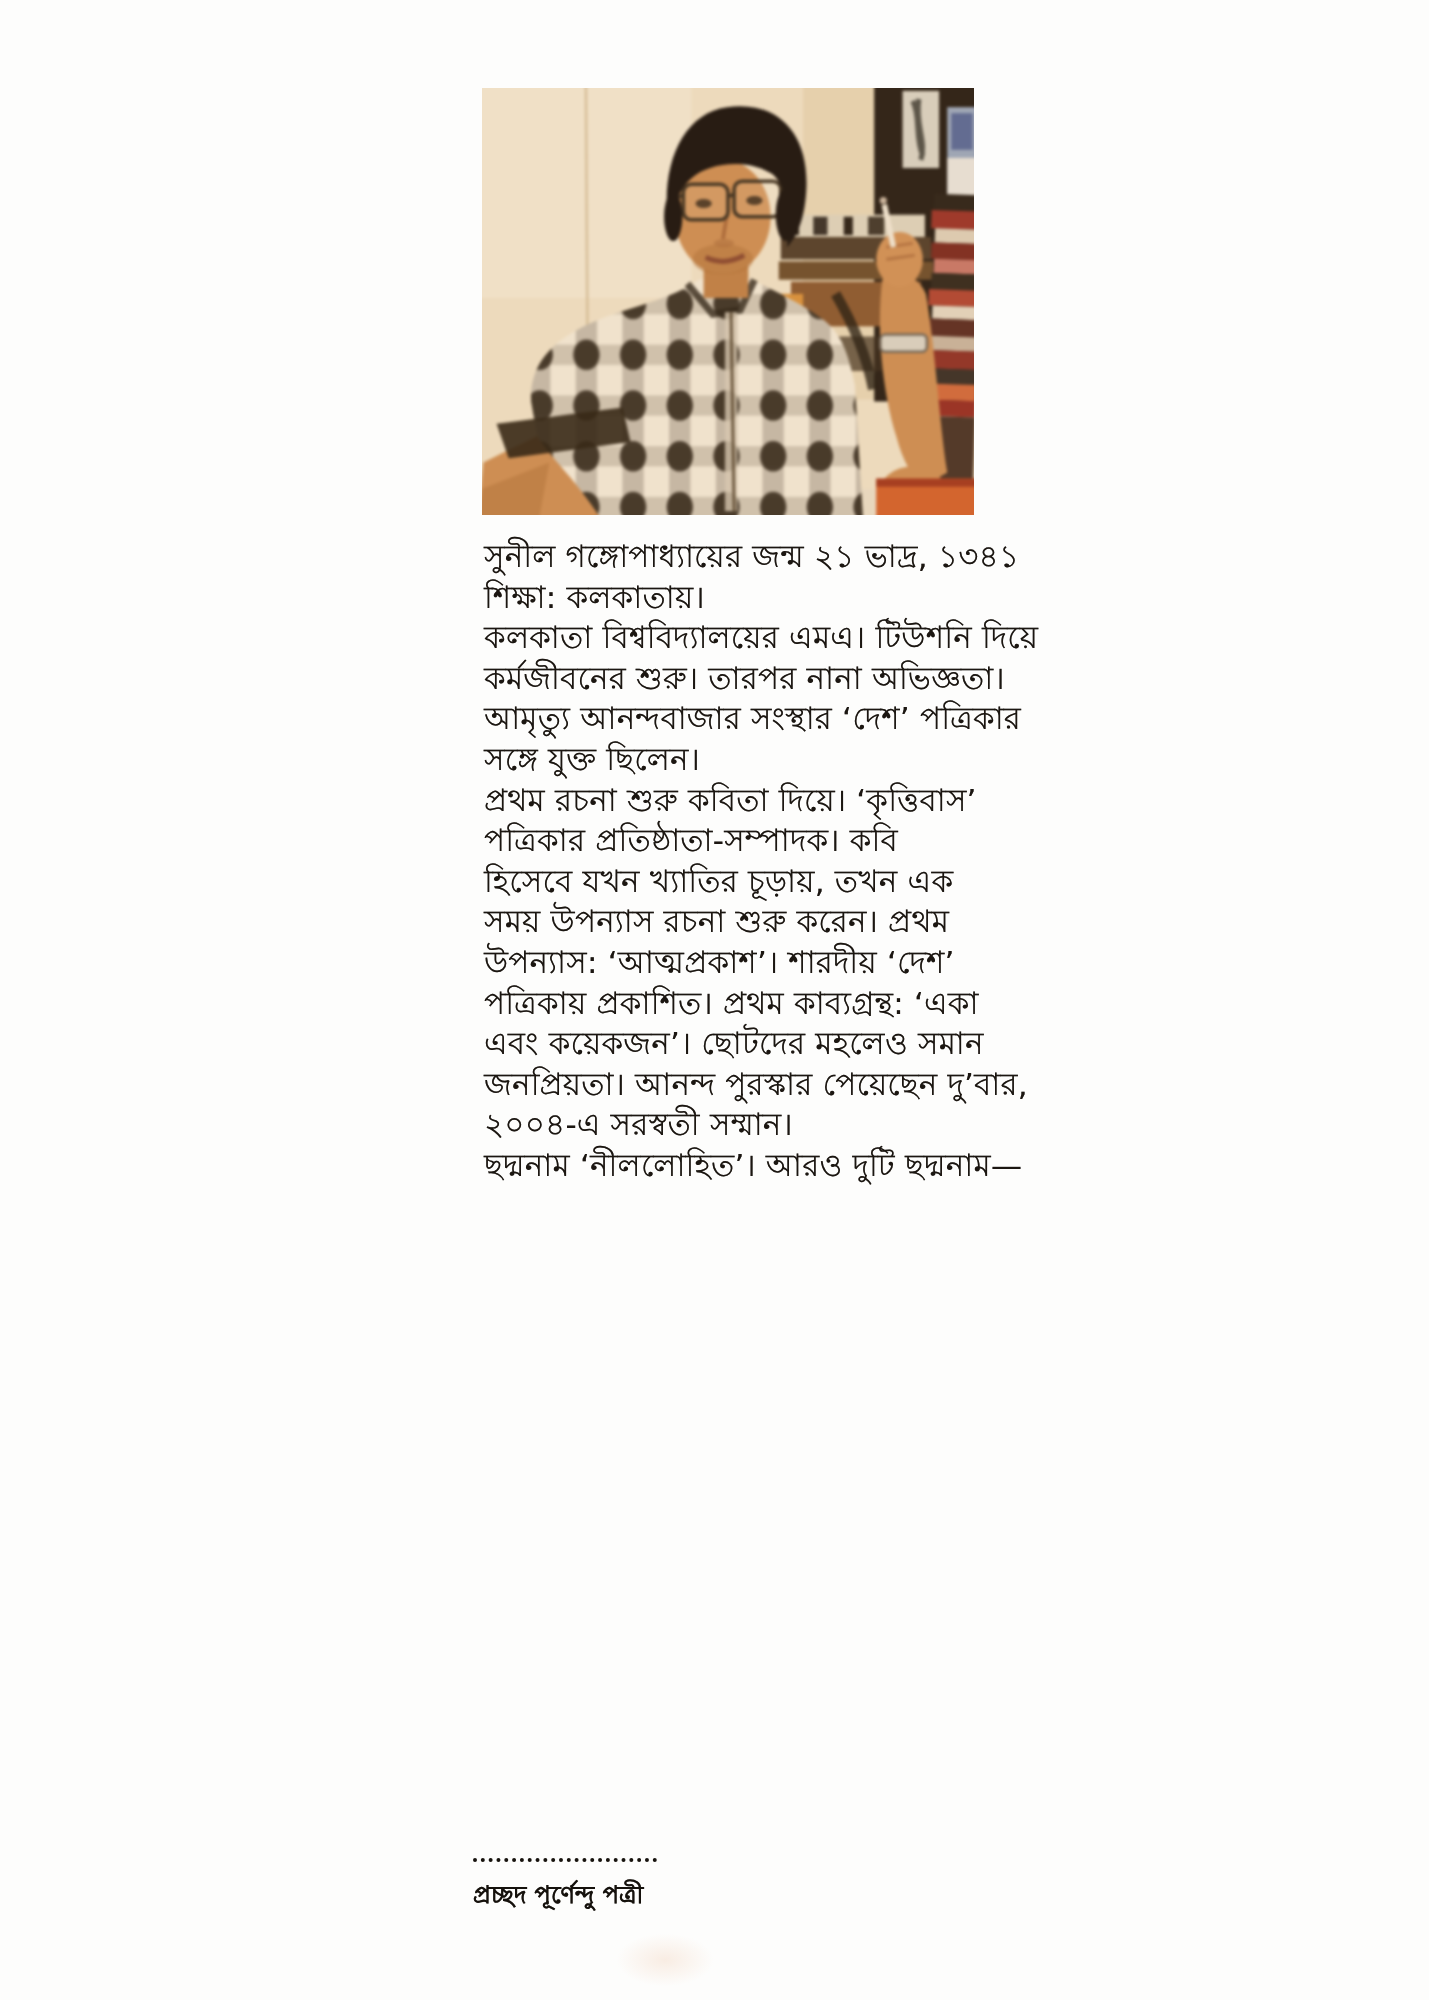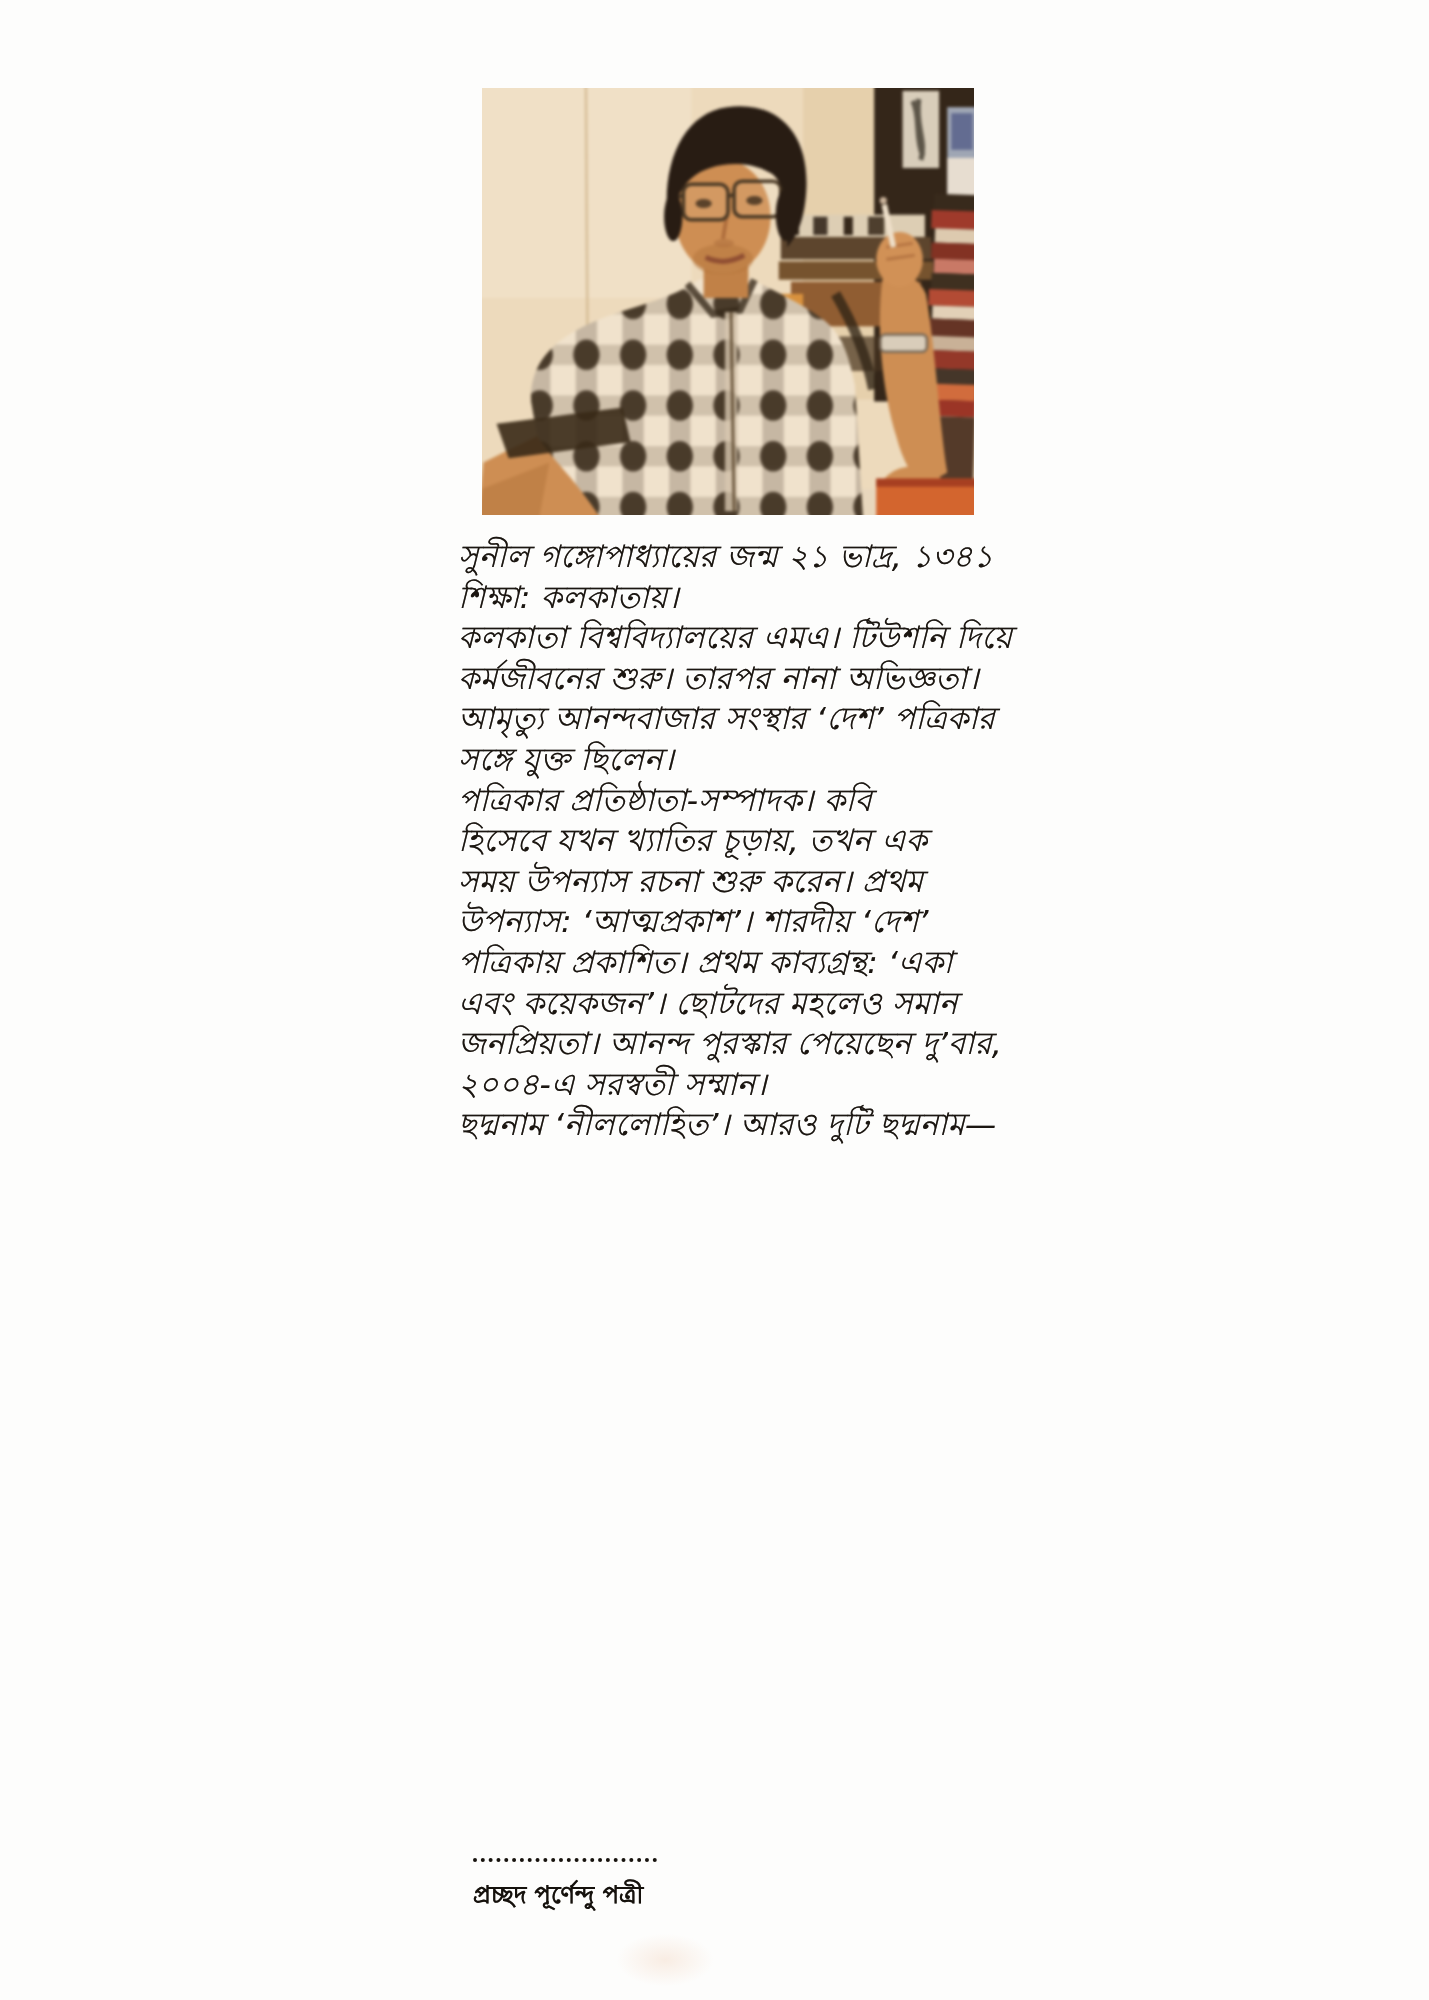--- a/index.html
+++ b/index.html
@@ -17,26 +17,25 @@
     position:absolute;left:482px;top:88px;width:492px;height:427px;
     overflow:hidden;background:#ead9bc;
   }
   .photo svg{
     position:absolute;left:0;top:0;width:100%;height:100%;
     filter:blur(1.5px);
     transform:scale(1.015);
   }
   
   .bio{
-    position:absolute;left:458px;top:536px;width:505px;
+    position:absolute;left:484px;top:536px;width:505px;
     font-size:31px;line-height:40.6px;
     color:#1b1611;
     letter-spacing:.2px;
     text-shadow:0 0 .6px rgba(27,22,17,.55);
-    font-style:italic;
   }
   .bio .line{white-space:nowrap;}
   
   .dotted-sep{
     position:absolute;left:473px;top:1858px;width:184px;height:0;
     border-top:4px dotted #17130e;
   }
   .credit{
     position:absolute;left:473px;top:1876px;
     font-size:24px;font-weight:700;color:#15110c;
@@ -189,20 +188,21 @@
     </svg>
   </figure>
 
   <section class="bio">
     <div class="line">সুনীল গঙ্গোপাধ্যায়ের জন্ম ২১ ভাদ্র, ১৩৪১</div>
     <div class="line">শিক্ষা: কলকাতায়।</div>
     <div class="line">কলকাতা বিশ্ববিদ্যালয়ের এমএ। টিউশনি দিয়ে</div>
     <div class="line">কর্মজীবনের শুরু। তারপর নানা অভিজ্ঞতা।</div>
     <div class="line">আমৃত্যু আনন্দবাজার সংস্থার ‘দেশ’ পত্রিকার</div>
     <div class="line">সঙ্গে যুক্ত ছিলেন।</div>
+    <div class="line">প্রথম রচনা শুরু কবিতা দিয়ে। ‘কৃত্তিবাস’</div>
     <div class="line">পত্রিকার প্রতিষ্ঠাতা-সম্পাদক। কবি</div>
     <div class="line">হিসেবে যখন খ্যাতির চূড়ায়, তখন এক</div>
     <div class="line">সময় উপন্যাস রচনা শুরু করেন। প্রথম</div>
     <div class="line">উপন্যাস: ‘আত্মপ্রকাশ’। শারদীয় ‘দেশ’</div>
     <div class="line">পত্রিকায় প্রকাশিত। প্রথম কাব্যগ্রন্থ: ‘একা</div>
     <div class="line">এবং কয়েকজন’। ছোটদের মহলেও  সমান</div>
     <div class="line">জনপ্রিয়তা। আনন্দ পুরস্কার পেয়েছেন দু’বার,</div>
     <div class="line">২০০৪-এ সরস্বতী সম্মান।</div>
     <div class="line">ছদ্মনাম ‘নীললোহিত’। আরও দুটি ছদ্মনাম—</div>
   </section>

